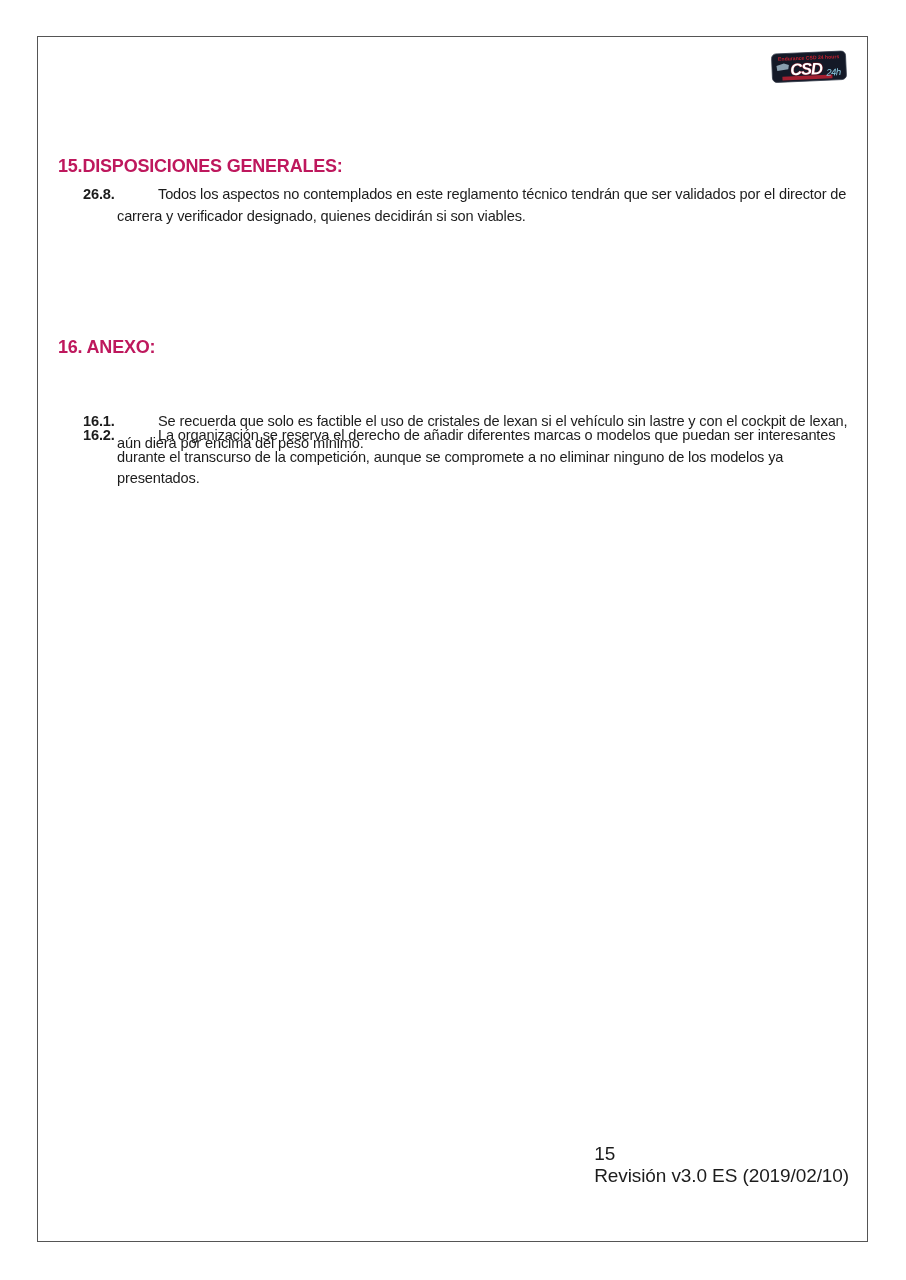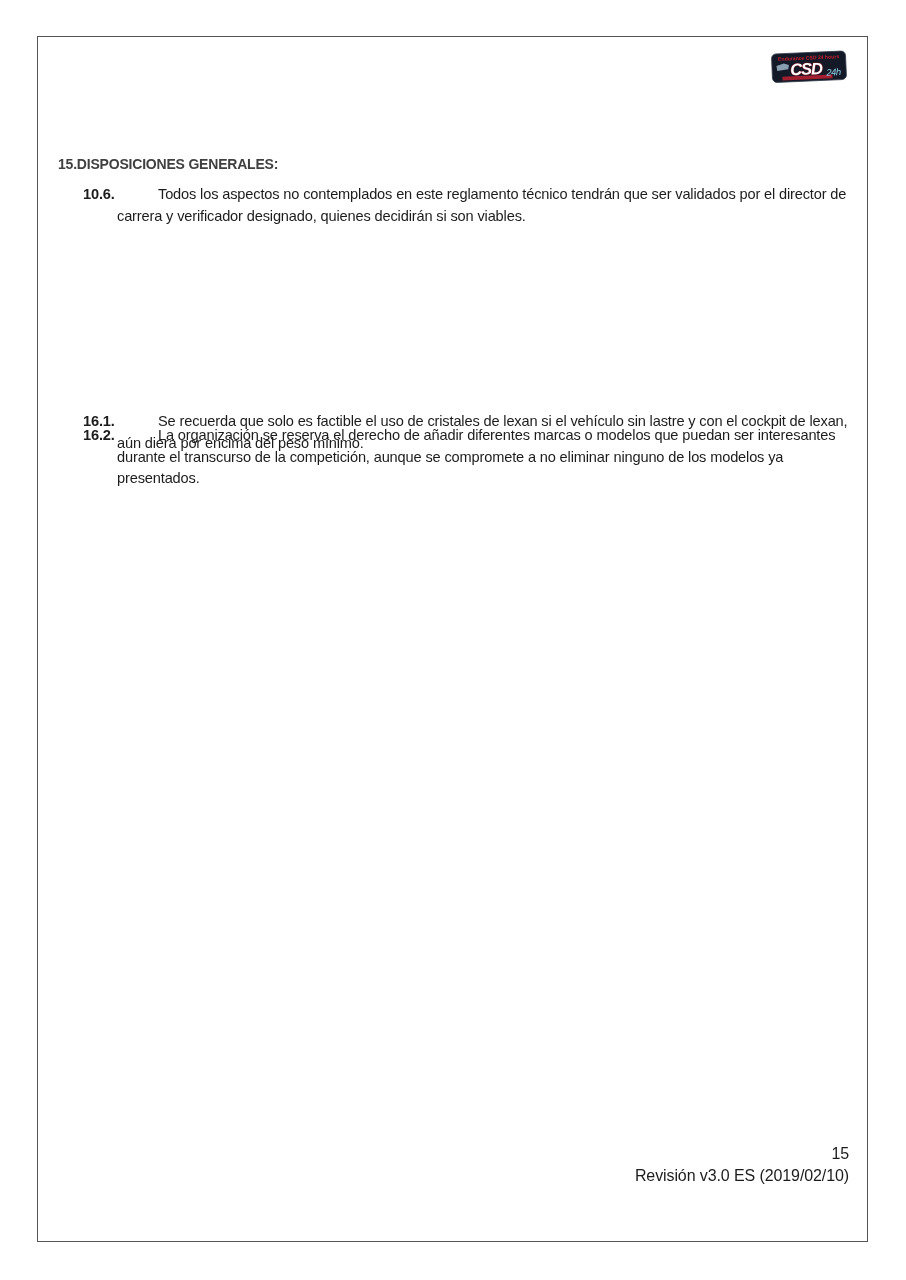--- a/index.html
+++ b/index.html
@@ -39,24 +39,24 @@
     right: 18px;
     text-align: right;
     font-size: 15.5px;
     line-height: 20px;
     letter-spacing: -0.1px;
   }
   .sec-heading {
     position: absolute;
     left: 20px;
     right: 24px;
-    font-size: 14px;
+    font-size: 18px;
     font-weight: 700;
     letter-spacing: -0.2px;
-    color: #404040;
+    color: #be185d;
     white-space: nowrap;
   }
   .h15 { top: 119px; }
   .h16 { top: 300px; }
   .item {
     position: absolute;
     left: 45px;
     right: 17px;
     font-size: 14.6px;
     line-height: 21.6px;
@@ -73,22 +73,21 @@
     text-indent: 41px;
   }
   .i151 { top: 147px; }
   .i152 { top: 210px; }
   .i161 { top: 326px; margin-top: 48px; }
   .i162 { top: 388px; }
   .footer {
     position: absolute;
     right: 18px;
     top: 1106px;
-    text-align: right;
-    font-size: 16px;
+    font-size: 19px;
     line-height: 22px;
     letter-spacing: -0.1px;
   }
 </style>
 </head>
 <body>
 
 <div class="sheet">
 
   <div class="logo-wrap">
@@ -101,25 +100,26 @@
         <text x="37" y="24.5" text-anchor="middle" font-size="16.5" font-weight="bold" font-style="italic" fill="#ffffff" stroke="#7d1322" stroke-width="1" paint-order="stroke" letter-spacing="-1" font-family="Liberation Sans, sans-serif">CSD</text>
         <text x="57" y="26.5" font-size="9.5" font-style="italic" fill="#8fd0e8" letter-spacing="-0.5" font-family="Liberation Sans, sans-serif">24h</text>
       </g>
     </svg>
   </div>
 
 
   <div class="sec-heading h15">15.DISPOSICIONES GENERALES:</div>
 
   <div class="item i151">
-    <span class="num">10.6.</span>
+    <span class="num">26.8.</span>
     <div class="body">Todos los aspectos no contemplados en este reglamento técnico tendrán que ser validados por el director de carrera y verificador designado, quienes decidirán si son viables.</div>
   </div>
 
 
+  <div class="sec-heading h16">16. ANEXO:</div>
 
   <div class="item i161">
     <span class="num">16.1.</span>
     <div class="body">Se recuerda que solo es factible el uso de cristales de lexan si el vehículo sin lastre y con el cockpit de lexan, aún diera por encima del peso mínimo.</div>
   </div>
 
   <div class="item i162">
     <span class="num">16.2.</span>
     <div class="body">La organización se reserva el derecho de añadir diferentes marcas o modelos que puedan ser interesantes durante el transcurso de la competición, aunque se compromete a no eliminar ninguno de los modelos ya presentados.</div>
   </div>

